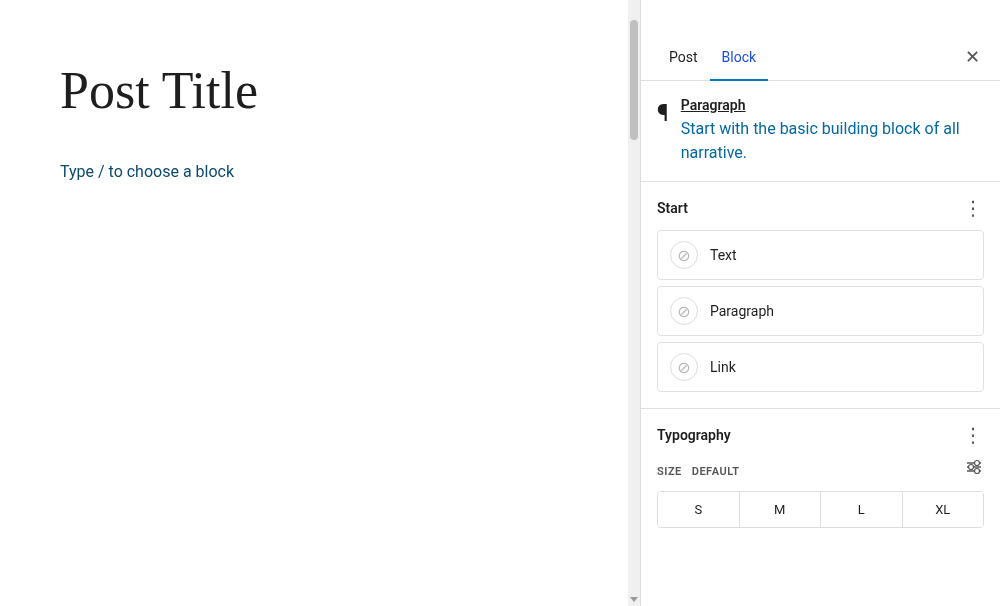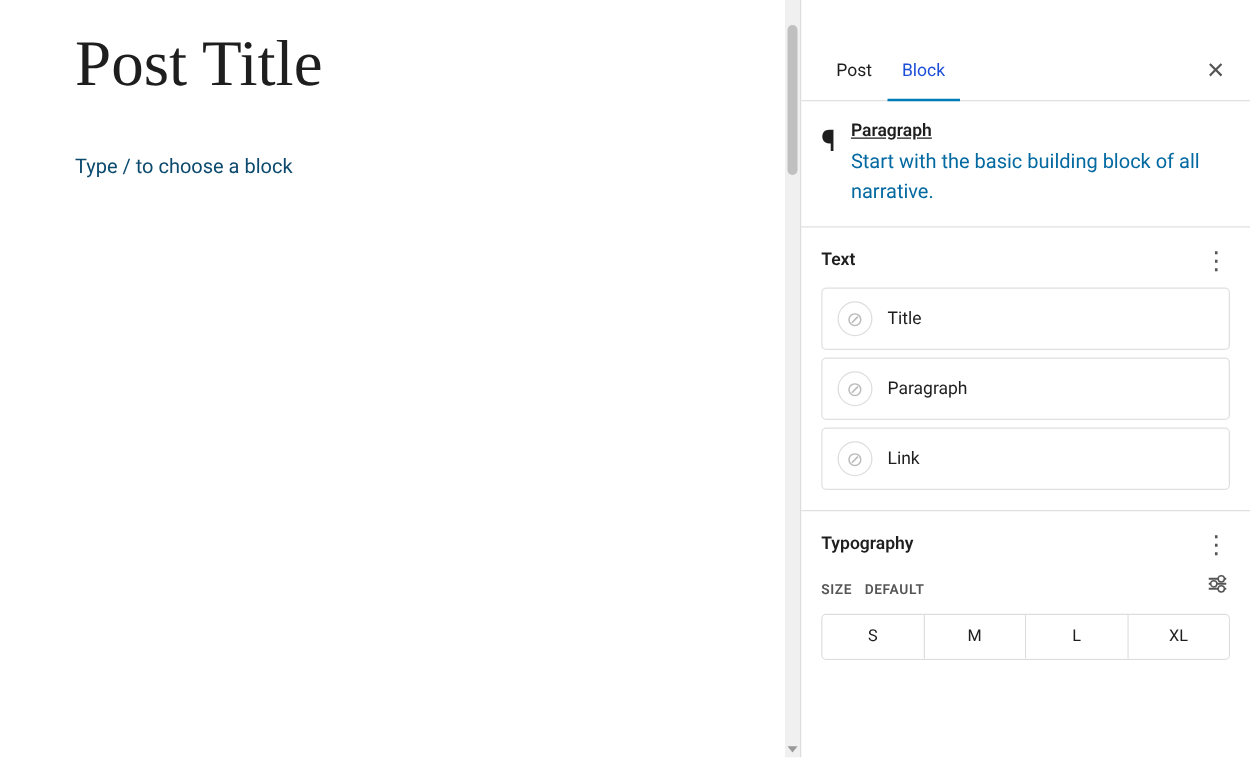--- a/index.html
+++ b/index.html
@@ -8,21 +8,21 @@
       display: flex;
       width: 1000px;
       height: 606px;
       overflow: hidden;
       background: #fff;
     }
 
     
     .editor-area {
       flex: 1;
-      padding: 21px 60px;
+      padding: 60px 60px;
       background: #fff;
       position: relative;
       overflow: hidden;
     }
 
     .post-title {
       font-size: 52px;
       font-weight: 300;
       color: #1e1e1e;
       margin-bottom: 40px;
@@ -307,27 +307,27 @@
   <div class="block-info">
     <div class="paragraph-icon">¶</div>
     <div class="block-info-text">
       <h3>Paragraph</h3>
       <p>Start with the basic building block of all narrative.</p>
     </div>
   </div>
 
   <div class="panel-section">
     <div class="section-header">
-      <span class="section-title">Text</span>
+      <span class="section-title">Start</span>
       <span class="more-btn">⋮</span>
     </div>
 
     <div class="color-option">
       <div class="color-swatch">⊘</div>
-      <span class="color-label">Title</span>
+      <span class="color-label">Text</span>
     </div>
     <div class="color-option">
       <div class="color-swatch">⊘</div>
       <span class="color-label">Paragraph</span>
     </div>
     <div class="color-option">
       <div class="color-swatch">⊘</div>
       <span class="color-label">Link</span>
     </div>
   </div>

